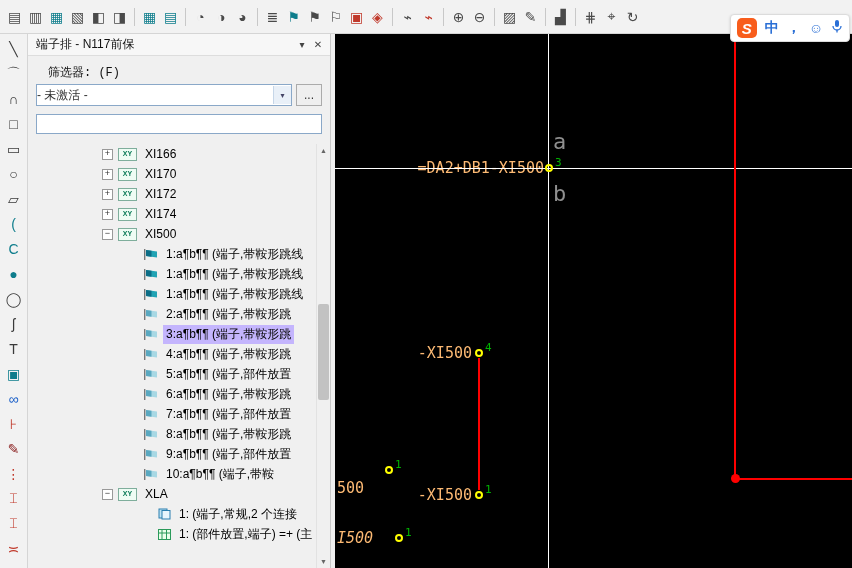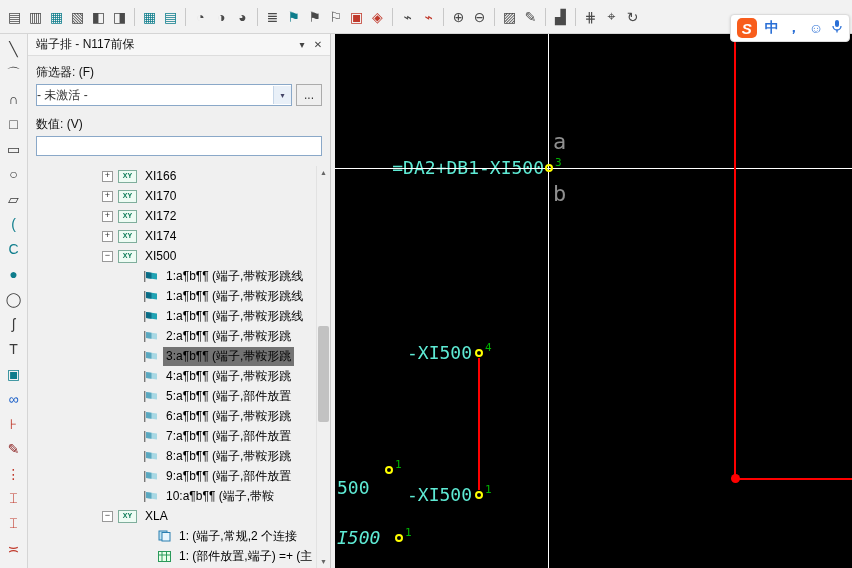--- a/index.html
+++ b/index.html
@@ -27,58 +27,58 @@
   .teal{color:#0e7d8c}.red{color:#c0392b}.blue{color:#1a5fc8}.darkred{color:#8b2020}
 
   
   #panel{position:absolute;left:28px;top:34px;width:303px;height:534px;background:#f0f0f0;
     border-right:1px solid #c9c9c9;box-sizing:border-box;display:flex;flex-direction:column;}
   #panel-titlebar{height:21px;background:#f7f7f7;border-bottom:1px solid #ddd;display:flex;align-items:center;
     padding:0 4px 0 8px;flex:none;}
   #panel-title{flex:1;color:#111;}
   .tb-btn{width:16px;height:16px;display:flex;align-items:center;justify-content:center;color:#444;font-size:10px;}
   #panel-body{padding:6px 8px 0 8px;flex:1;display:flex;flex-direction:column;min-height:0;}
-  .plabel{color:#111;margin:2px 0 3px 0;}
+  .plabel{color:#111;margin:2px 0 3px 12px;font-family:Liberation Mono, monospace;}
   #filter-row{display:flex;gap:4px;margin-bottom:8px;}
   #filter-combo{flex:1;height:20px;background:#fff;border:1px solid #8aa8c8;display:flex;align-items:center;}
   #filter-combo .cv{flex:1;color:#333;}
   #filter-combo .arrow{width:17px;height:18px;border-left:1px solid #c6d6e8;background:#e9f0f8;
     display:flex;align-items:center;justify-content:center;font-size:8px;color:#446;}
   #browse-btn{width:24px;height:20px;background:#efefef;border:1px solid #ababab;
     display:flex;align-items:center;justify-content:center;color:#333;}
   #value-input{height:18px;border:1px solid #8aa8c8;background:#fff;margin-bottom:8px;font-size:12px;padding:0 4px;}
 
   
   #tree{flex:1;position:relative;overflow:hidden;min-height:0;margin:2px -8px 0 -8px;}
   #tree-rows{position:absolute;left:0;top:0;right:13px;}
   .trow{display:flex;align-items:center;height:20px;white-space:nowrap;overflow:hidden;}
   .l1{padding-left:74px}.l2{padding-left:116px}.l3{padding-left:130px}
   .exp{width:9px;height:9px;border:1px solid #999;background:#fff;font-size:9px;line-height:7px;
     text-align:center;margin-right:5px;flex:none;color:#333;}
   .xyicon{width:17px;height:11px;border:1px solid #7fae9c;color:#0a7a56;font-size:7px;font-weight:bold;
     text-align:center;line-height:10px;background:#eefcf4;margin-right:5px;flex:none;}
   .ticon{margin-right:5px;flex:none;display:flex;align-items:center;}
   .tlabel{color:#000;padding:1px 3px;text-align:right;}
-  .tlabel.sel{background:#737373;}
+  .tlabel.sel{background:#c4b5fd;}
 
   
   #tree-scroll{position:absolute;right:0;top:0;bottom:0;width:13px;background:#f0f0f0;border-left:1px solid #e2e2e2;}
   .sb-btn{position:absolute;left:0;width:13px;height:13px;display:flex;align-items:center;justify-content:center;
     font-size:7px;color:#666;background:#f0f0f0;}
   #sb-up{top:0}#sb-down{bottom:0}
   #sb-thumb{position:absolute;left:1px;width:11px;top:160px;height:96px;background:#c2c2c2;border-radius:2px;}
 
   
   #splitter{position:absolute;left:331px;top:34px;width:4px;height:534px;background:#f0f0f0;}
 
   
   #canvas{position:absolute;left:335px;top:34px;width:517px;height:534px;background:#000;overflow:hidden;}
   .wline{position:absolute;background:#fff;z-index:3;}
   .rline{position:absolute;background:#ff0000;z-index:3;}
-  .clabel{position:absolute;color:#5eead4;font-family:"DejaVu Sans Mono",monospace;font-size:18px;
+  .clabel{position:absolute;color:#fdba74;font-family:"DejaVu Sans Mono",monospace;font-size:15px;
     line-height:18px;white-space:nowrap;z-index:2;}
   .port{position:absolute;color:#8f8f8f;font-family:"DejaVu Sans Mono",monospace;font-size:22px;line-height:24px;z-index:2;}
   .cnode{position:absolute;width:8px;height:8px;border:2px solid #ffff00;border-radius:50%;
     box-sizing:border-box;z-index:4;background:transparent;}
   .cnum{position:absolute;color:#00b400;font-family:"DejaVu Sans Mono",monospace;font-size:11px;z-index:4;}
   .rdot{position:absolute;width:9px;height:9px;background:#ff0000;border-radius:50%;z-index:4;}
 </style>
 </head>
 <body>
 
@@ -168,21 +168,20 @@
     </div>
     <div id="panel-body">
       <div class="plabel">筛选器: (F)</div>
       <div id="filter-row">
         <div id="filter-combo">
           <span class="cv">- 未激活 -</span>
           <span class="arrow">▾</span>
         </div>
         <div id="browse-btn">...</div>
       </div>
-      <div class="plabel">数值: (V)</div>
       <input id="value-input" value="" style="">
 
       <div id="tree">
         <div id="tree-rows">
           <div class="trow l1">
             <span class="exp">+</span>
             <span class="xyicon">XY</span>
             <span class="tlabel">XI166</span>
           </div>
           <div class="trow l1">

